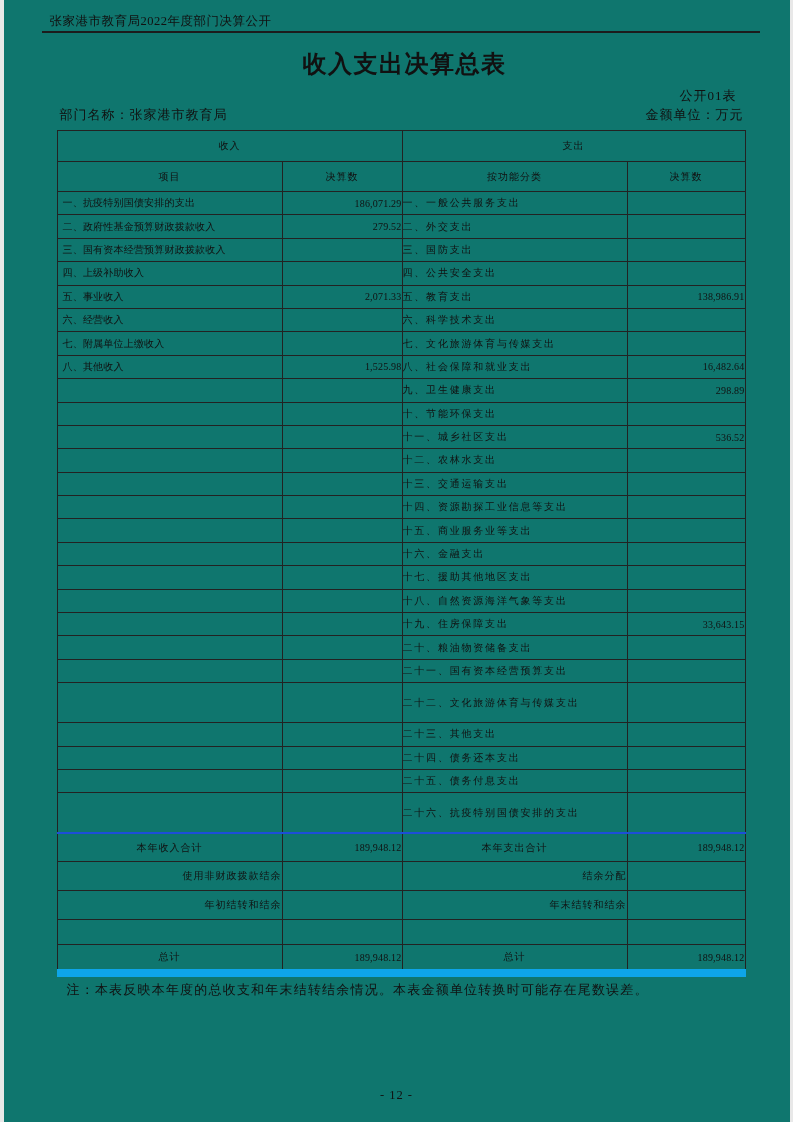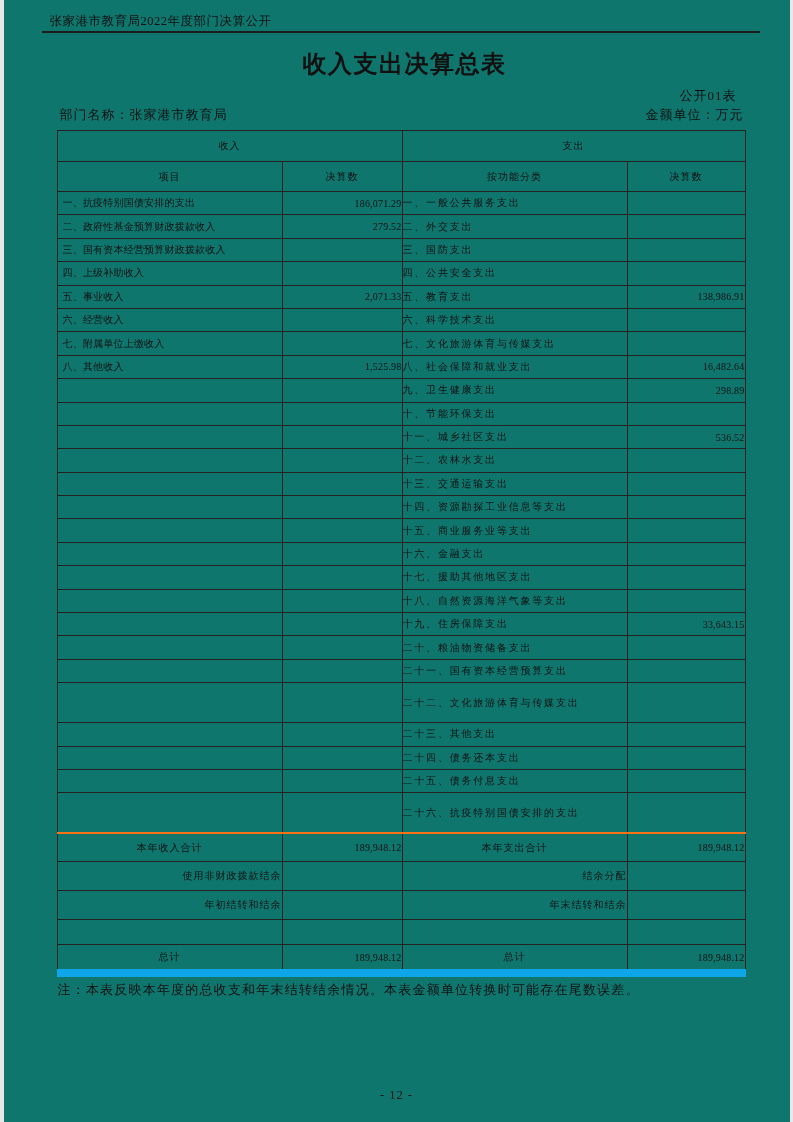--- a/index.html
+++ b/index.html
@@ -68,29 +68,29 @@
   }
   tr.group-header { height: 31px; }
   tr.col-header   { height: 30px; }
   tr.group-header th, tr.col-header th { text-align: center; letter-spacing: 1px; }
   tr.data-row { height: 23.4px; }
   tr.data-row.tall { height: 40px; }
   td.item { text-align: left; line-height: 18px; }
   td.item.l { padding-left: 5px; padding-right: 2px; letter-spacing: 0.2px; }
   td.item.r { padding-right: 2px; letter-spacing: 1.8px; }
   td.amt { text-align: right; padding-right: 4px; letter-spacing: 0.2px; }
-  tr.sum-total-top td { border-top: 2px solid #f97316; }
+  tr.sum-total-top td { border-top: 2px solid #1d4ed8; }
   tr.s1 { height: 29px; } tr.s2 { height: 29px; } tr.s3 { height: 29px; }
   tr.s4 { height: 25px; } tr.s5 { height: 28px; }
   tr.s5 td { border-bottom: 8px solid #0ea5e9; }
   td.sum-label-total { text-align: center; font-weight: bold; letter-spacing: 1px; }
   td.sum-label-plain { text-align: right; padding-left: 14px; letter-spacing: 1px; }
   .note {
     position: absolute;
-    left: 54px; top: 981px;
+    left: 63px; top: 981px;
     width: 700px;
     font-size: 13px;
     letter-spacing: 1.2px;
   }
   .page-num {
     position: absolute;
     left: 0; top: 1088px;
     width: 100%;
     text-align: center;
     font-size: 12.5px;

